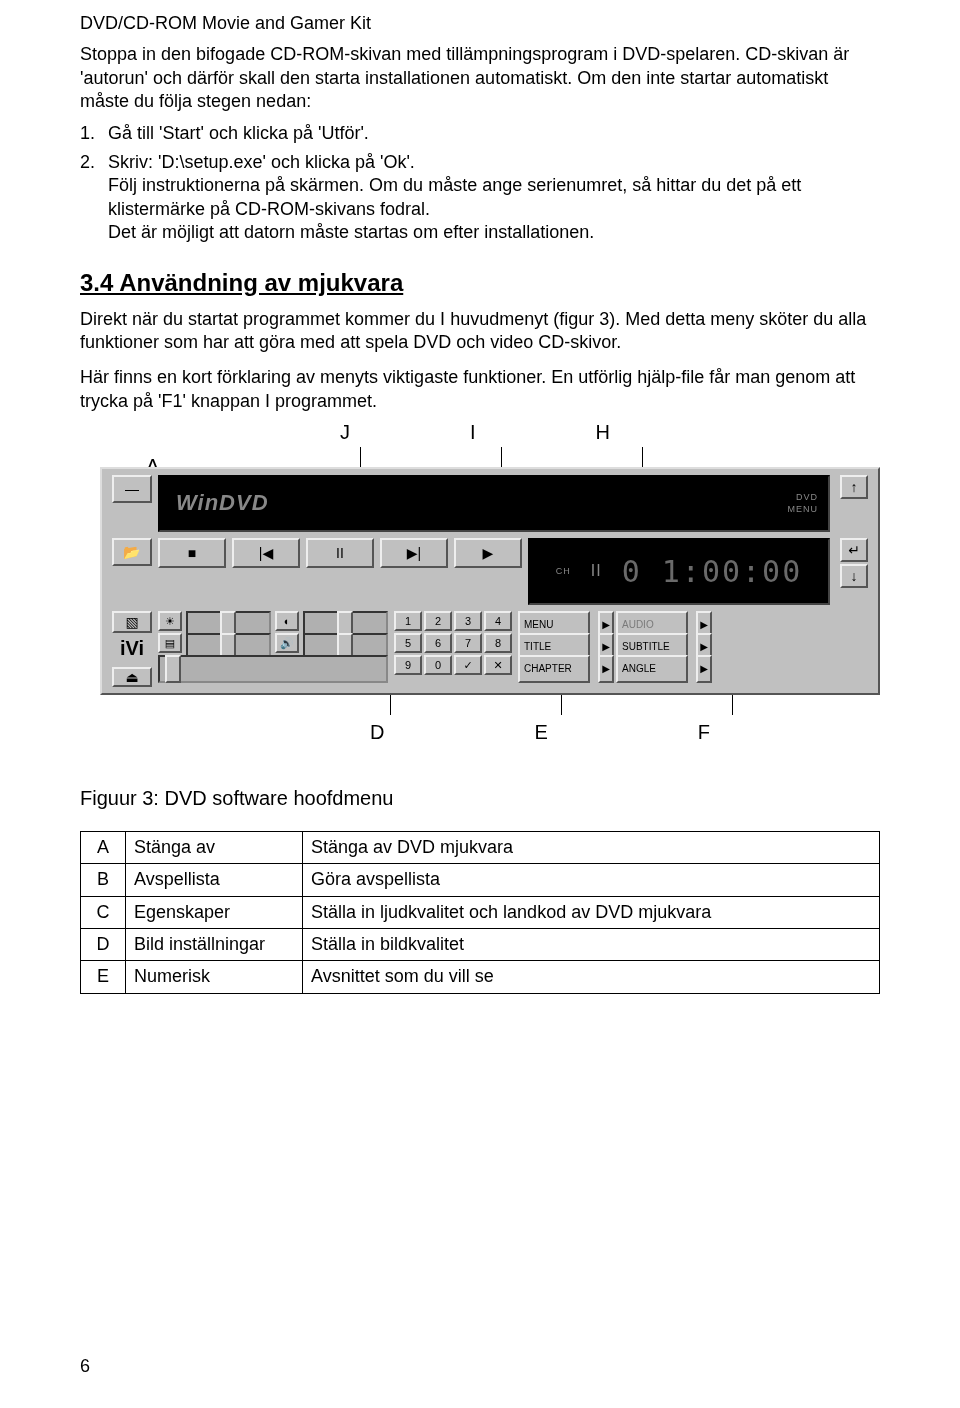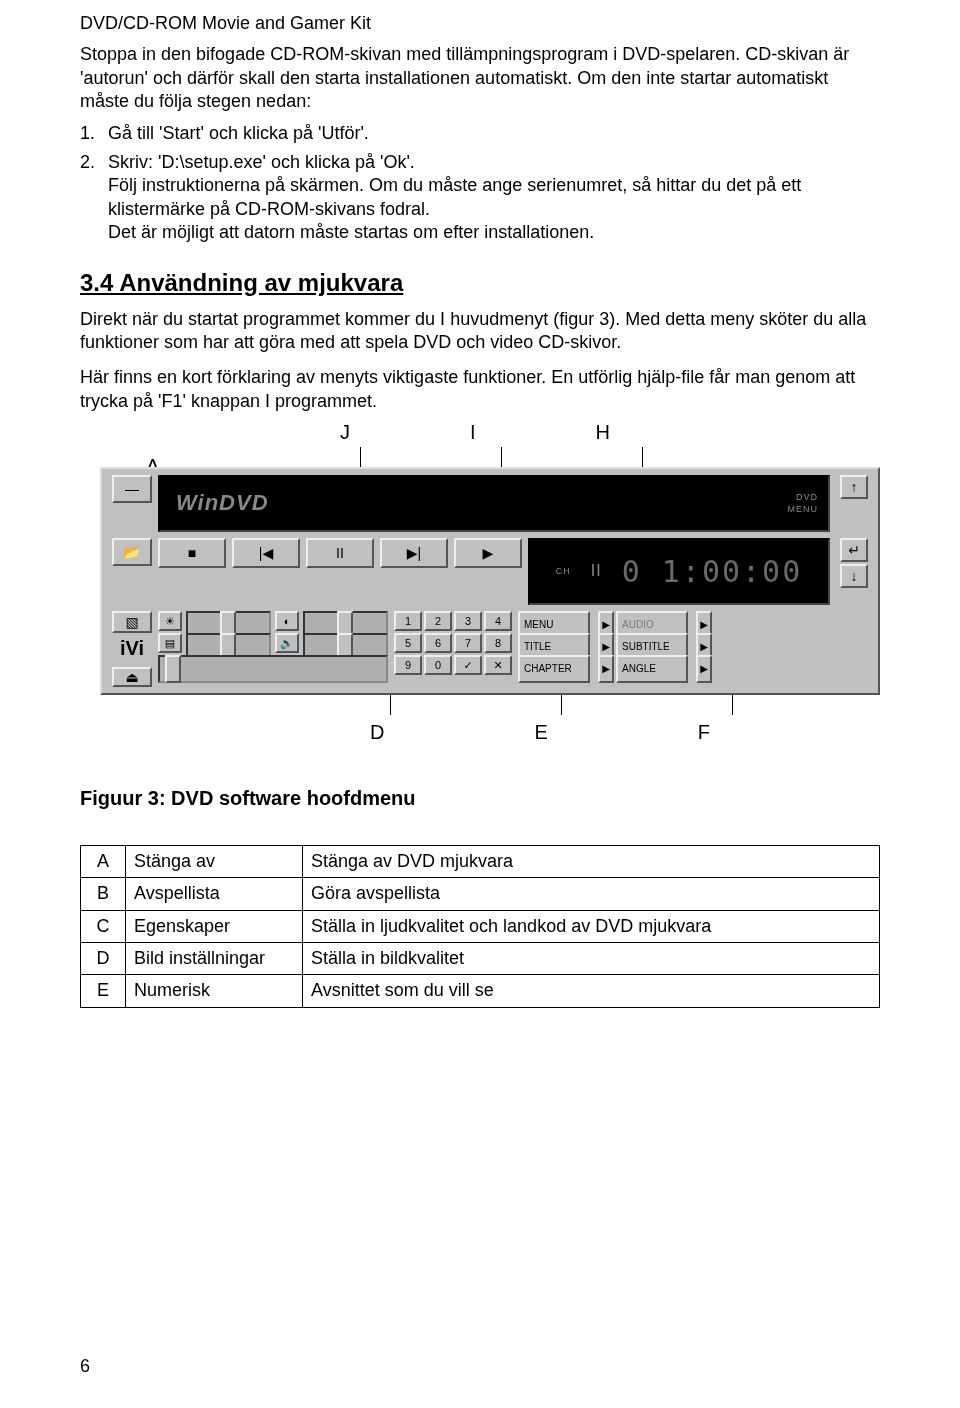--- a/index.html
+++ b/index.html
@@ -192,22 +192,22 @@
   .mini { width:24px; height:20px; font-size:11px;}
   .logo-ivi{
     font-weight: bold;
     font-size: 20px;
     color: #000;
     width: 40px;
     text-align: center;
   }
   .fig-caption {
     font-size: 20px;
-    font-weight: bold;
-    margin: 20px 0 34px 0;
+    font-weight: normal;
+    margin: 20px 0 20px 0;
   }
   table.ref {
     border-collapse: collapse;
     width: 100%;
     font-size: 18px;
   }
   table.ref td {
     border: 1px solid #000;
     padding: 4px 8px;
     vertical-align: top;

